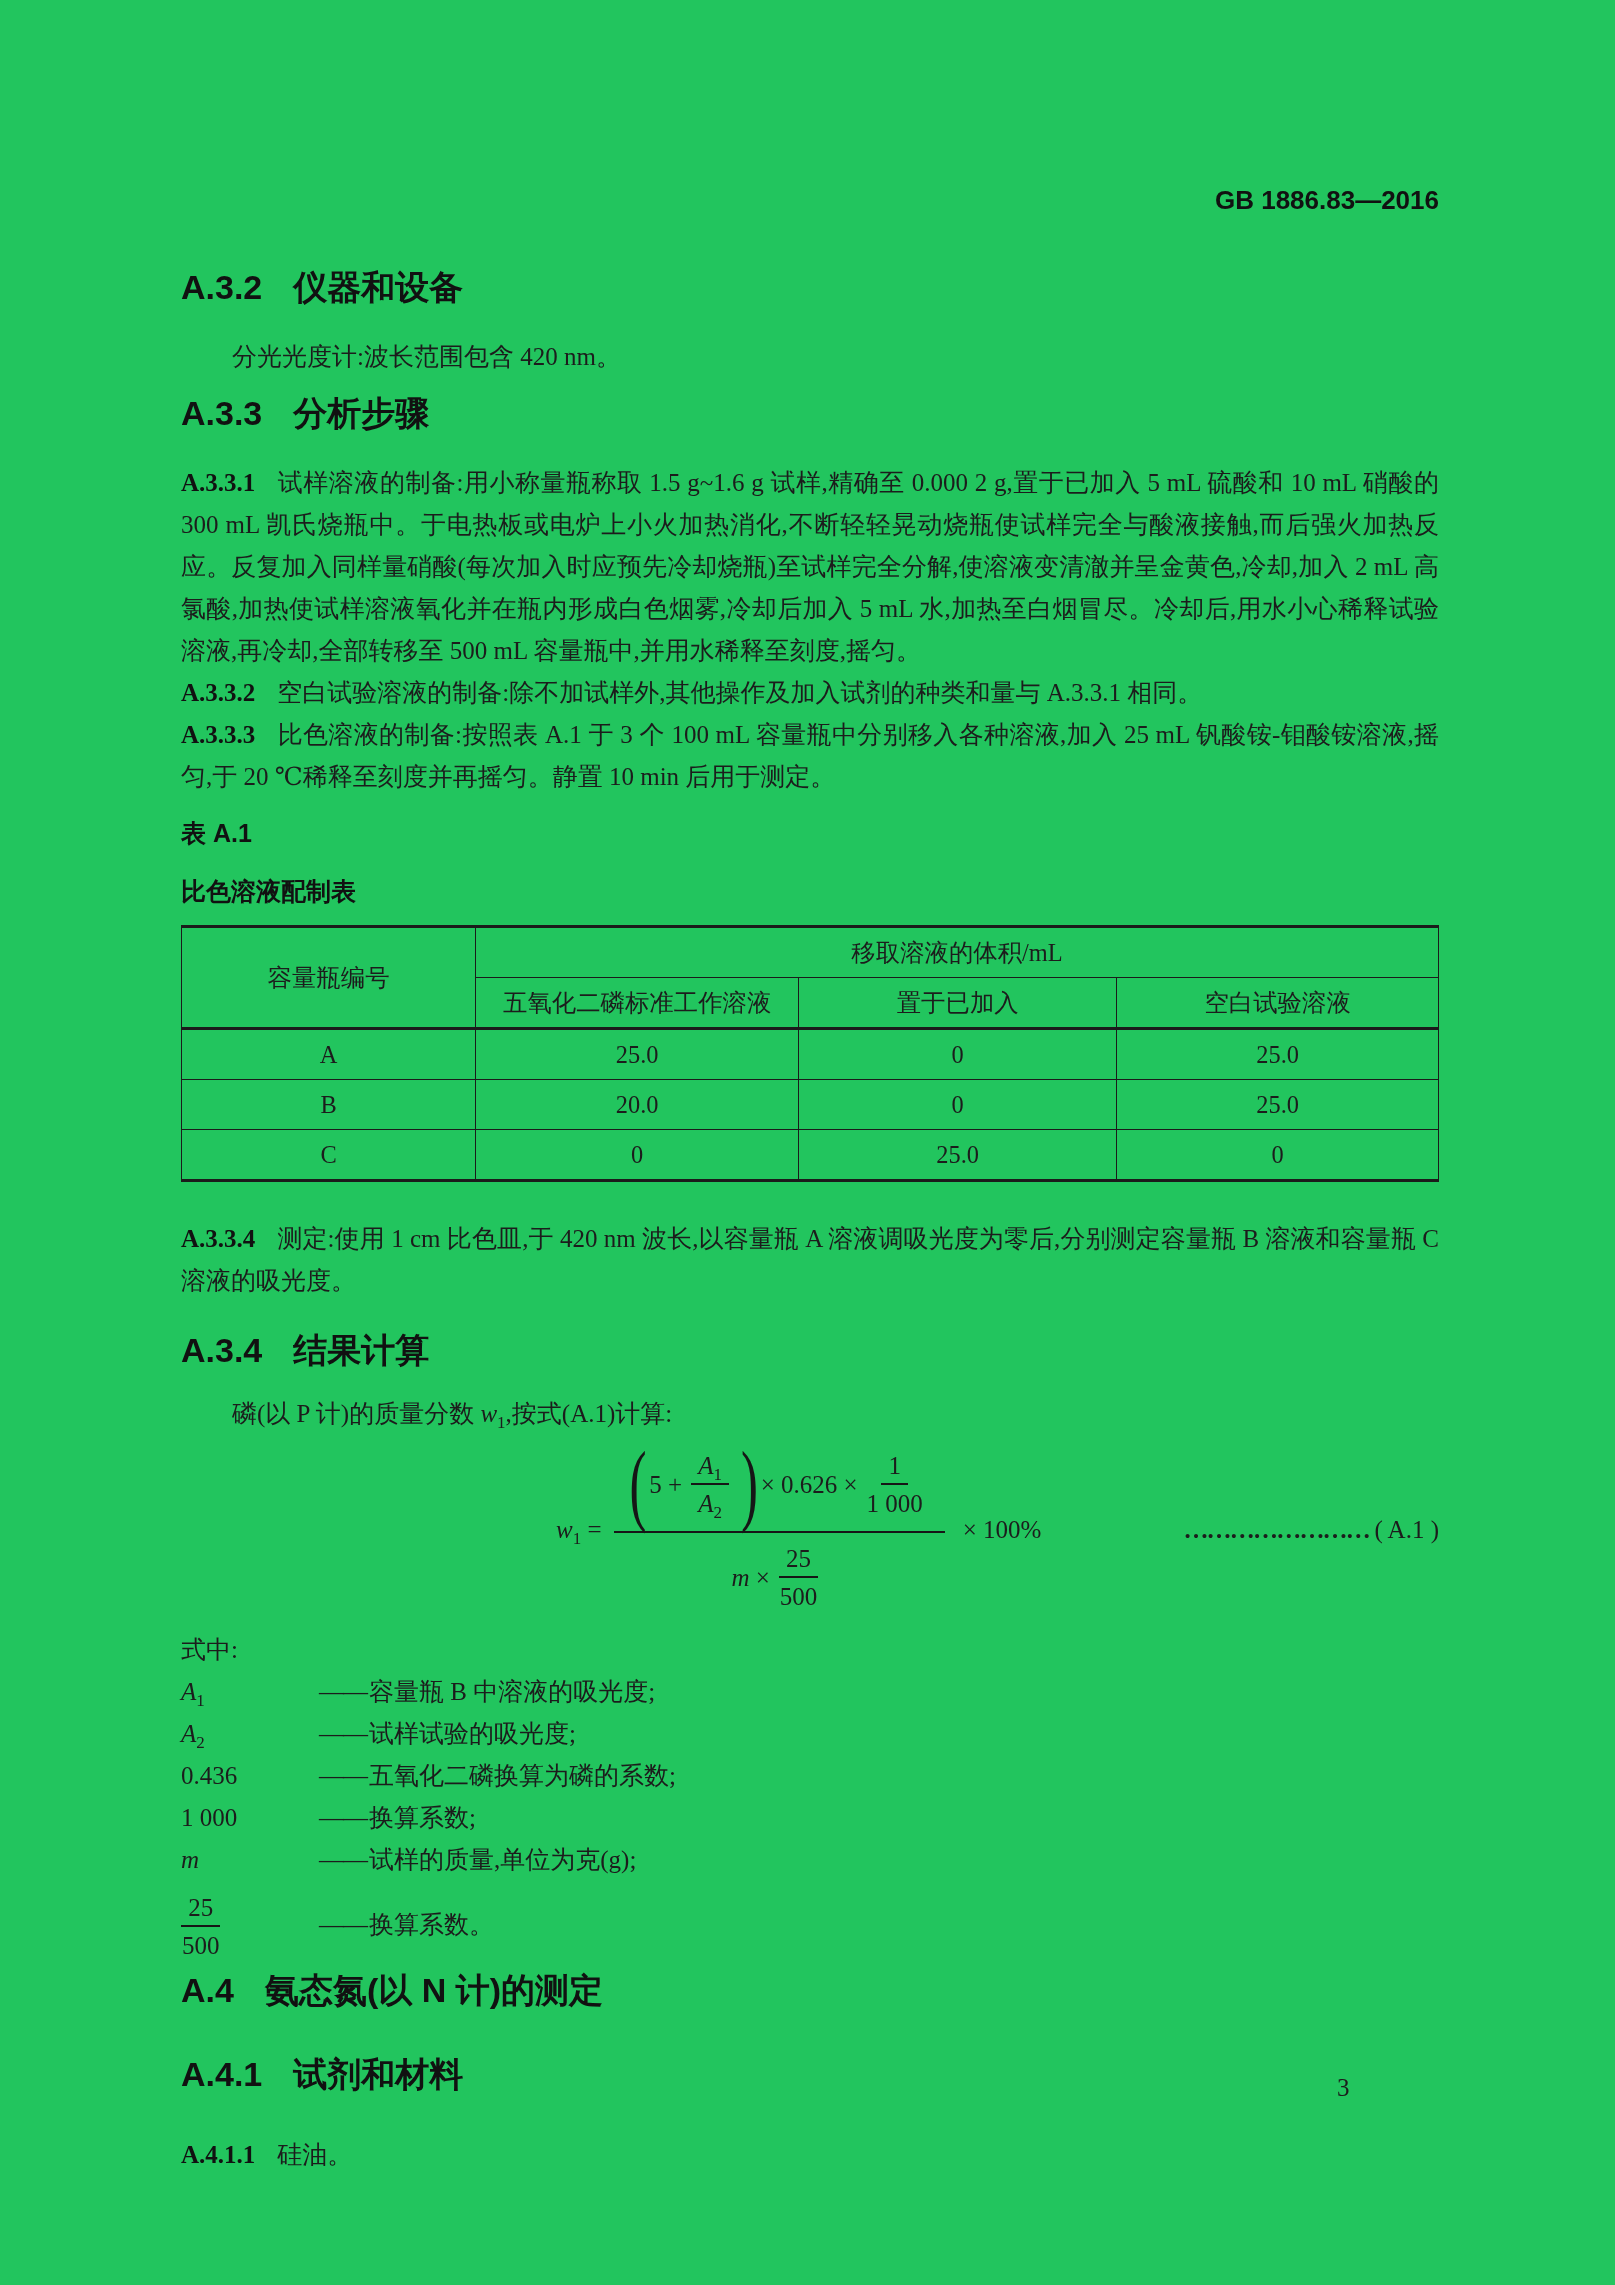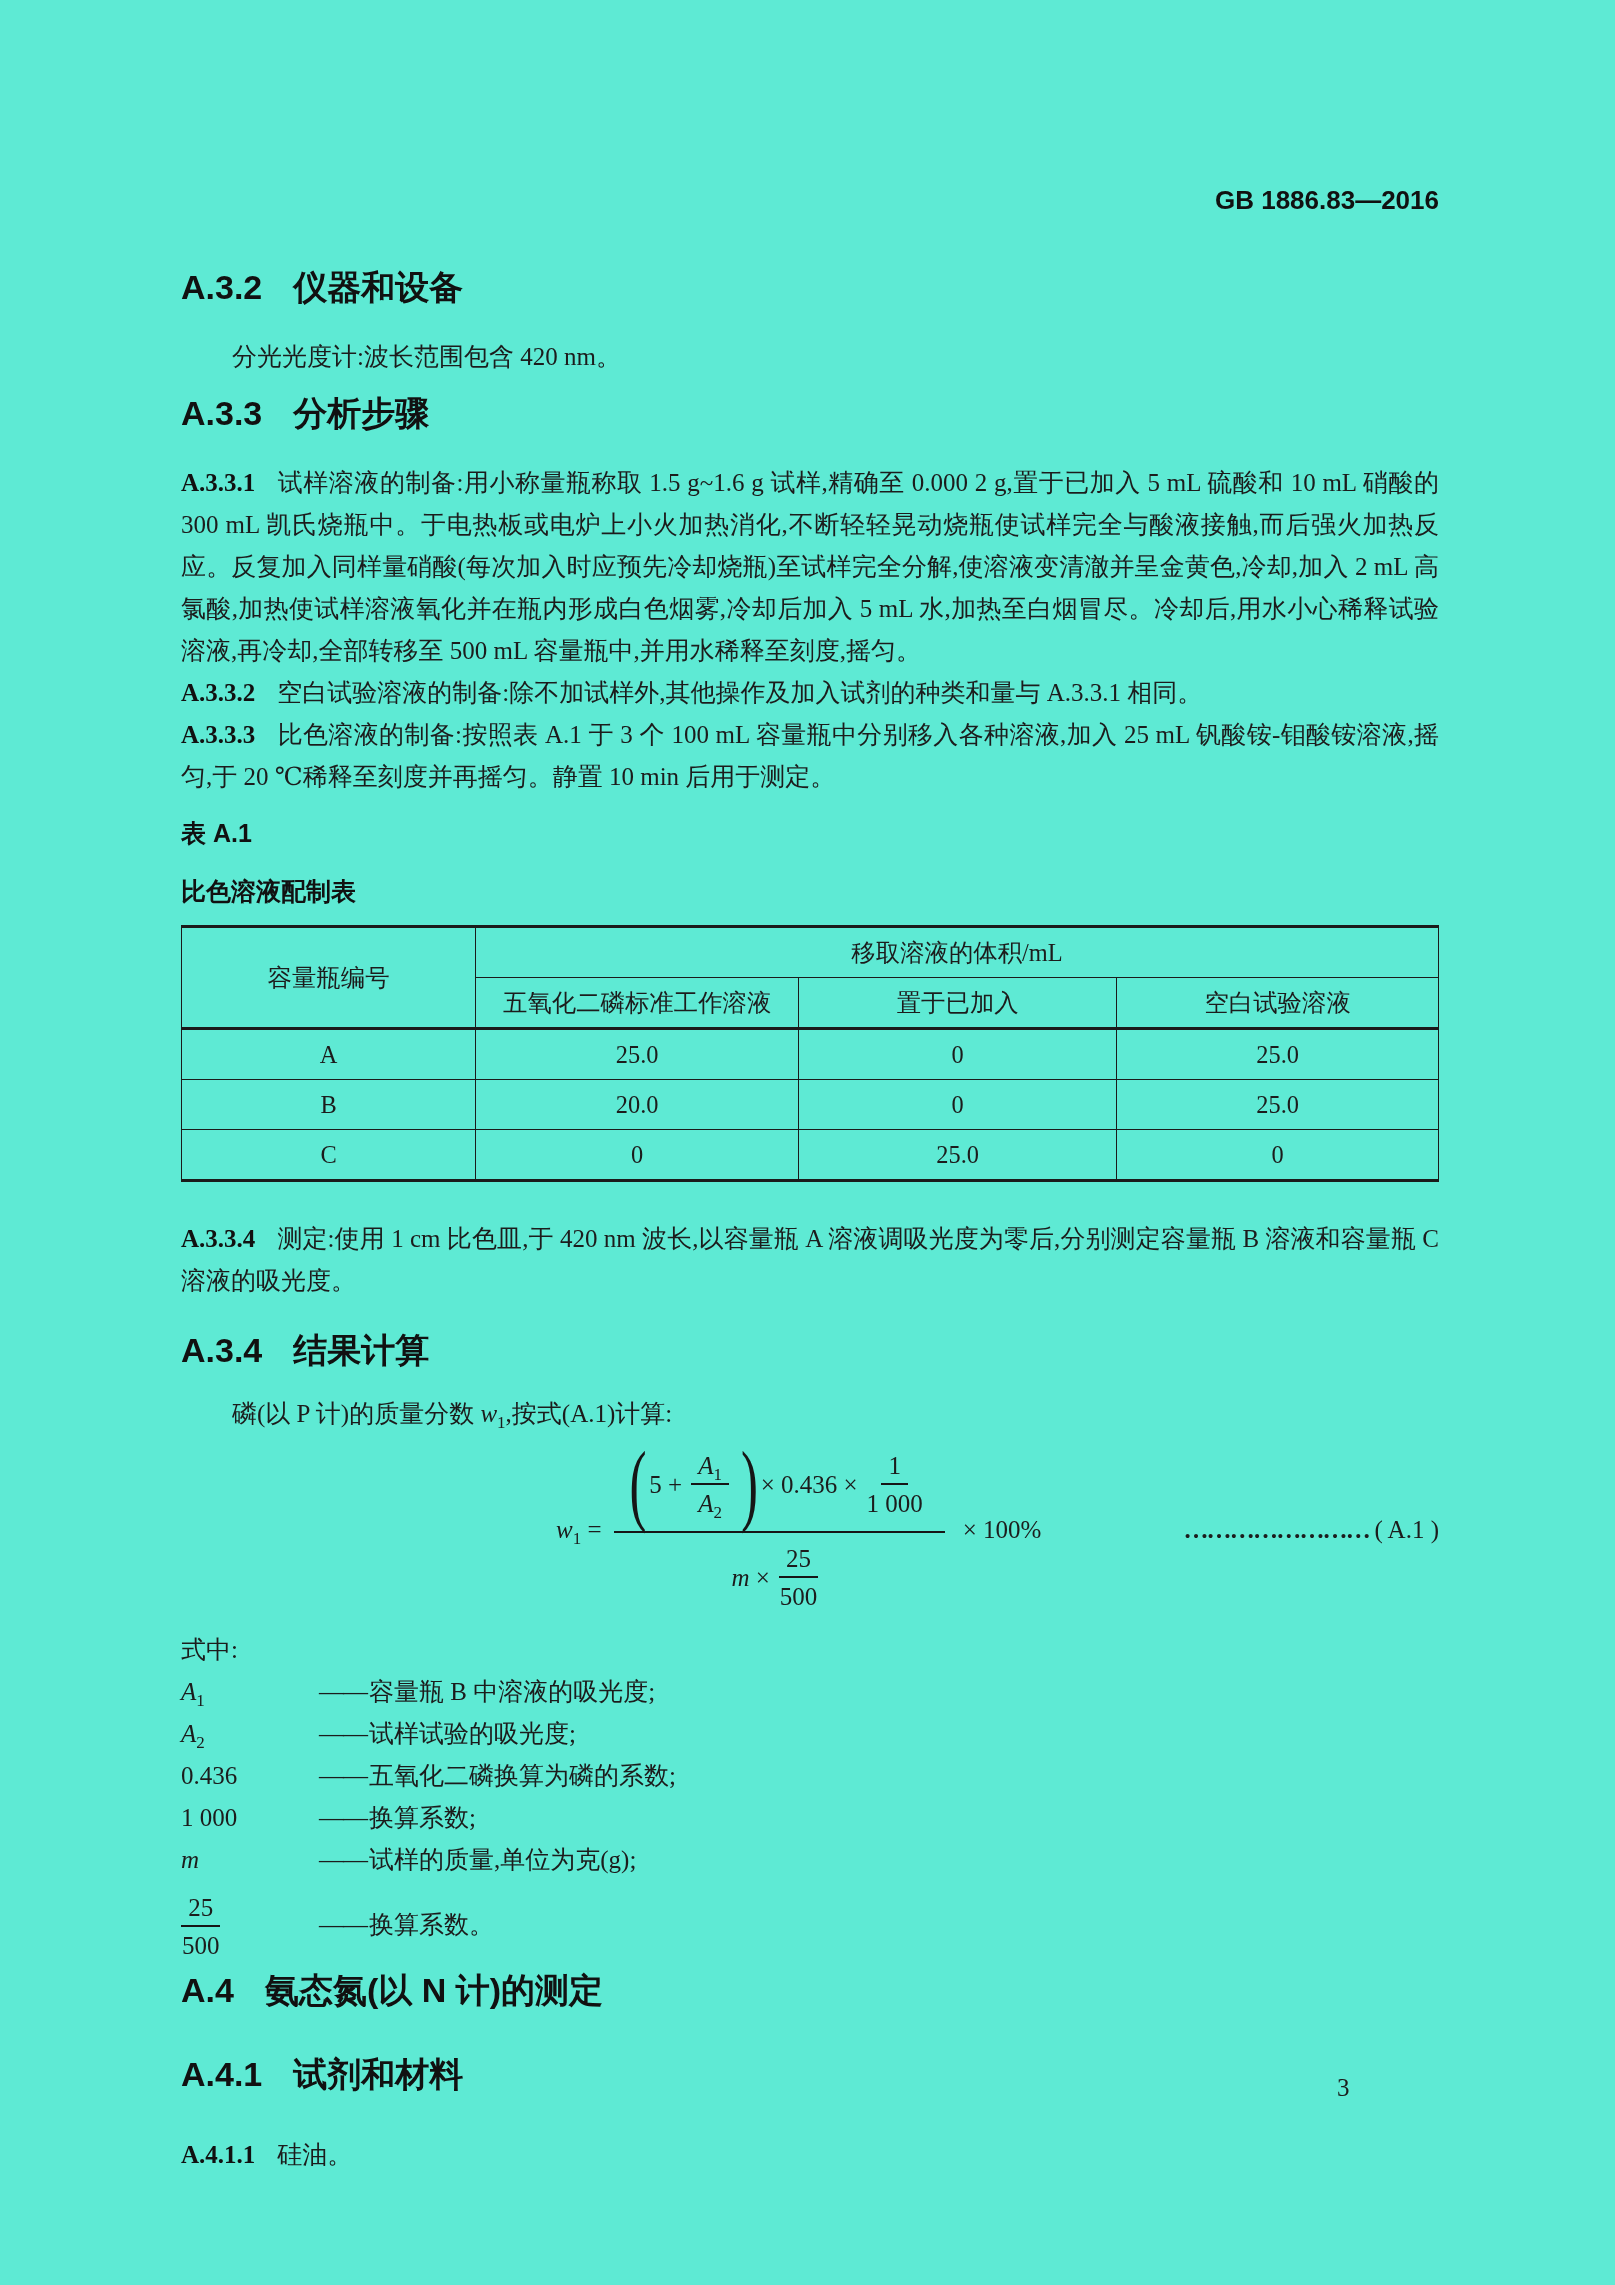--- a/index.html
+++ b/index.html
@@ -1,19 +1,19 @@
 <!DOCTYPE html>
 <html style="font-size:14.5px"><head>
 <meta charset="utf-8">
 <title>GB 1886.83—2016 — p.3</title>
 <style>
   html,body { margin:0; padding:0; background:#ffffff; }
   .page {
     position:relative; width:1616px; height:2285px; box-sizing:border-box;
-    background:#5eead4; color:#1c1c1c; overflow:hidden;
+    background:#22c55e; color:#1c1c1c; overflow:hidden;
     padding:185px 177px 0 181px;
     font-family:"Liberation Serif","DejaVu Serif",serif;
     font-size:25px; line-height:42px;
   }
   
   .doc-code {
     text-align:right; font-family:"Liberation Sans","DejaVu Sans",sans-serif;
     font-weight:bold; font-size:26px; line-height:31px; color:#111;
   }
   
@@ -158,21 +158,21 @@
 
     <span class="bigfrac">
       <span class="bf-num">
         <span class="bigparen">(</span>
         <span class="f-op">5 +</span>
         <span class="mf">
           <span class="n"><span class="var">A</span><sub class="fs">1</sub></span>
           <span class="d"><span class="var">A</span><sub class="fs">2</sub></span>
         </span>
         <span class="bigparen">)</span>
-        <span class="f-op">× 0.436 ×</span>
+        <span class="f-op">× 0.626 ×</span>
         <span class="mf">
           <span class="n">1</span>
           <span class="d">1 000</span>
         </span>
       </span>
       <span class="bf-den">
         <span class="var">m</span>&nbsp;
         <span>×</span>
         <span class="mf">
           <span class="n">25</span>

